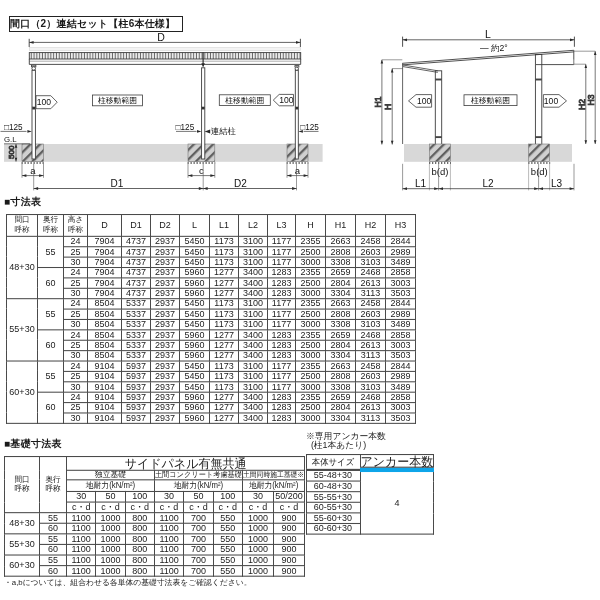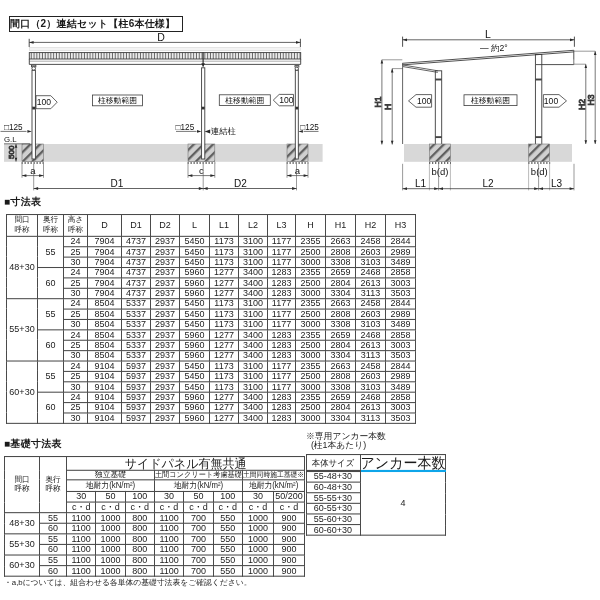--- a/index.html
+++ b/index.html
@@ -658,21 +658,21 @@
 <div class="abs" style="left:306px;top:431.5px;font-size:8.8px;line-height:1.12;">※専用アンカー本数<br>&nbsp;&nbsp;(柱1本あたり)</div>
 
 <table class="abs t1" style="left:305.5px;top:453.5px;transform-origin:0 0;transform:scaleY(1.061);">
 <colgroup>
       <col style="width:54px">
       <col style="width:52px">
     </colgroup>
 <tbody>
       <tr style="height:10.3px;">
         <td style="border-bottom:2px solid #4a4a4a;font-size:8.4px;">本体サイズ</td>
-        <td style="border-bottom:2px solid #0ea5e9;font-size:14px;">アンカー本数</td>
+        <td style="border-bottom:4px solid #0ea5e9;font-size:12px;text-decoration:underline;">アンカー本数</td>
       </tr>
 <tr style="height:10.1px;">
         <td>55-48+30</td>
         <td rowspan="6">4</td>
       </tr>
 <tr style="height:10.1px;">
         <td>60-48+30</td>
       </tr>
 <tr style="height:10.1px;">
         <td>55-55+30</td>

